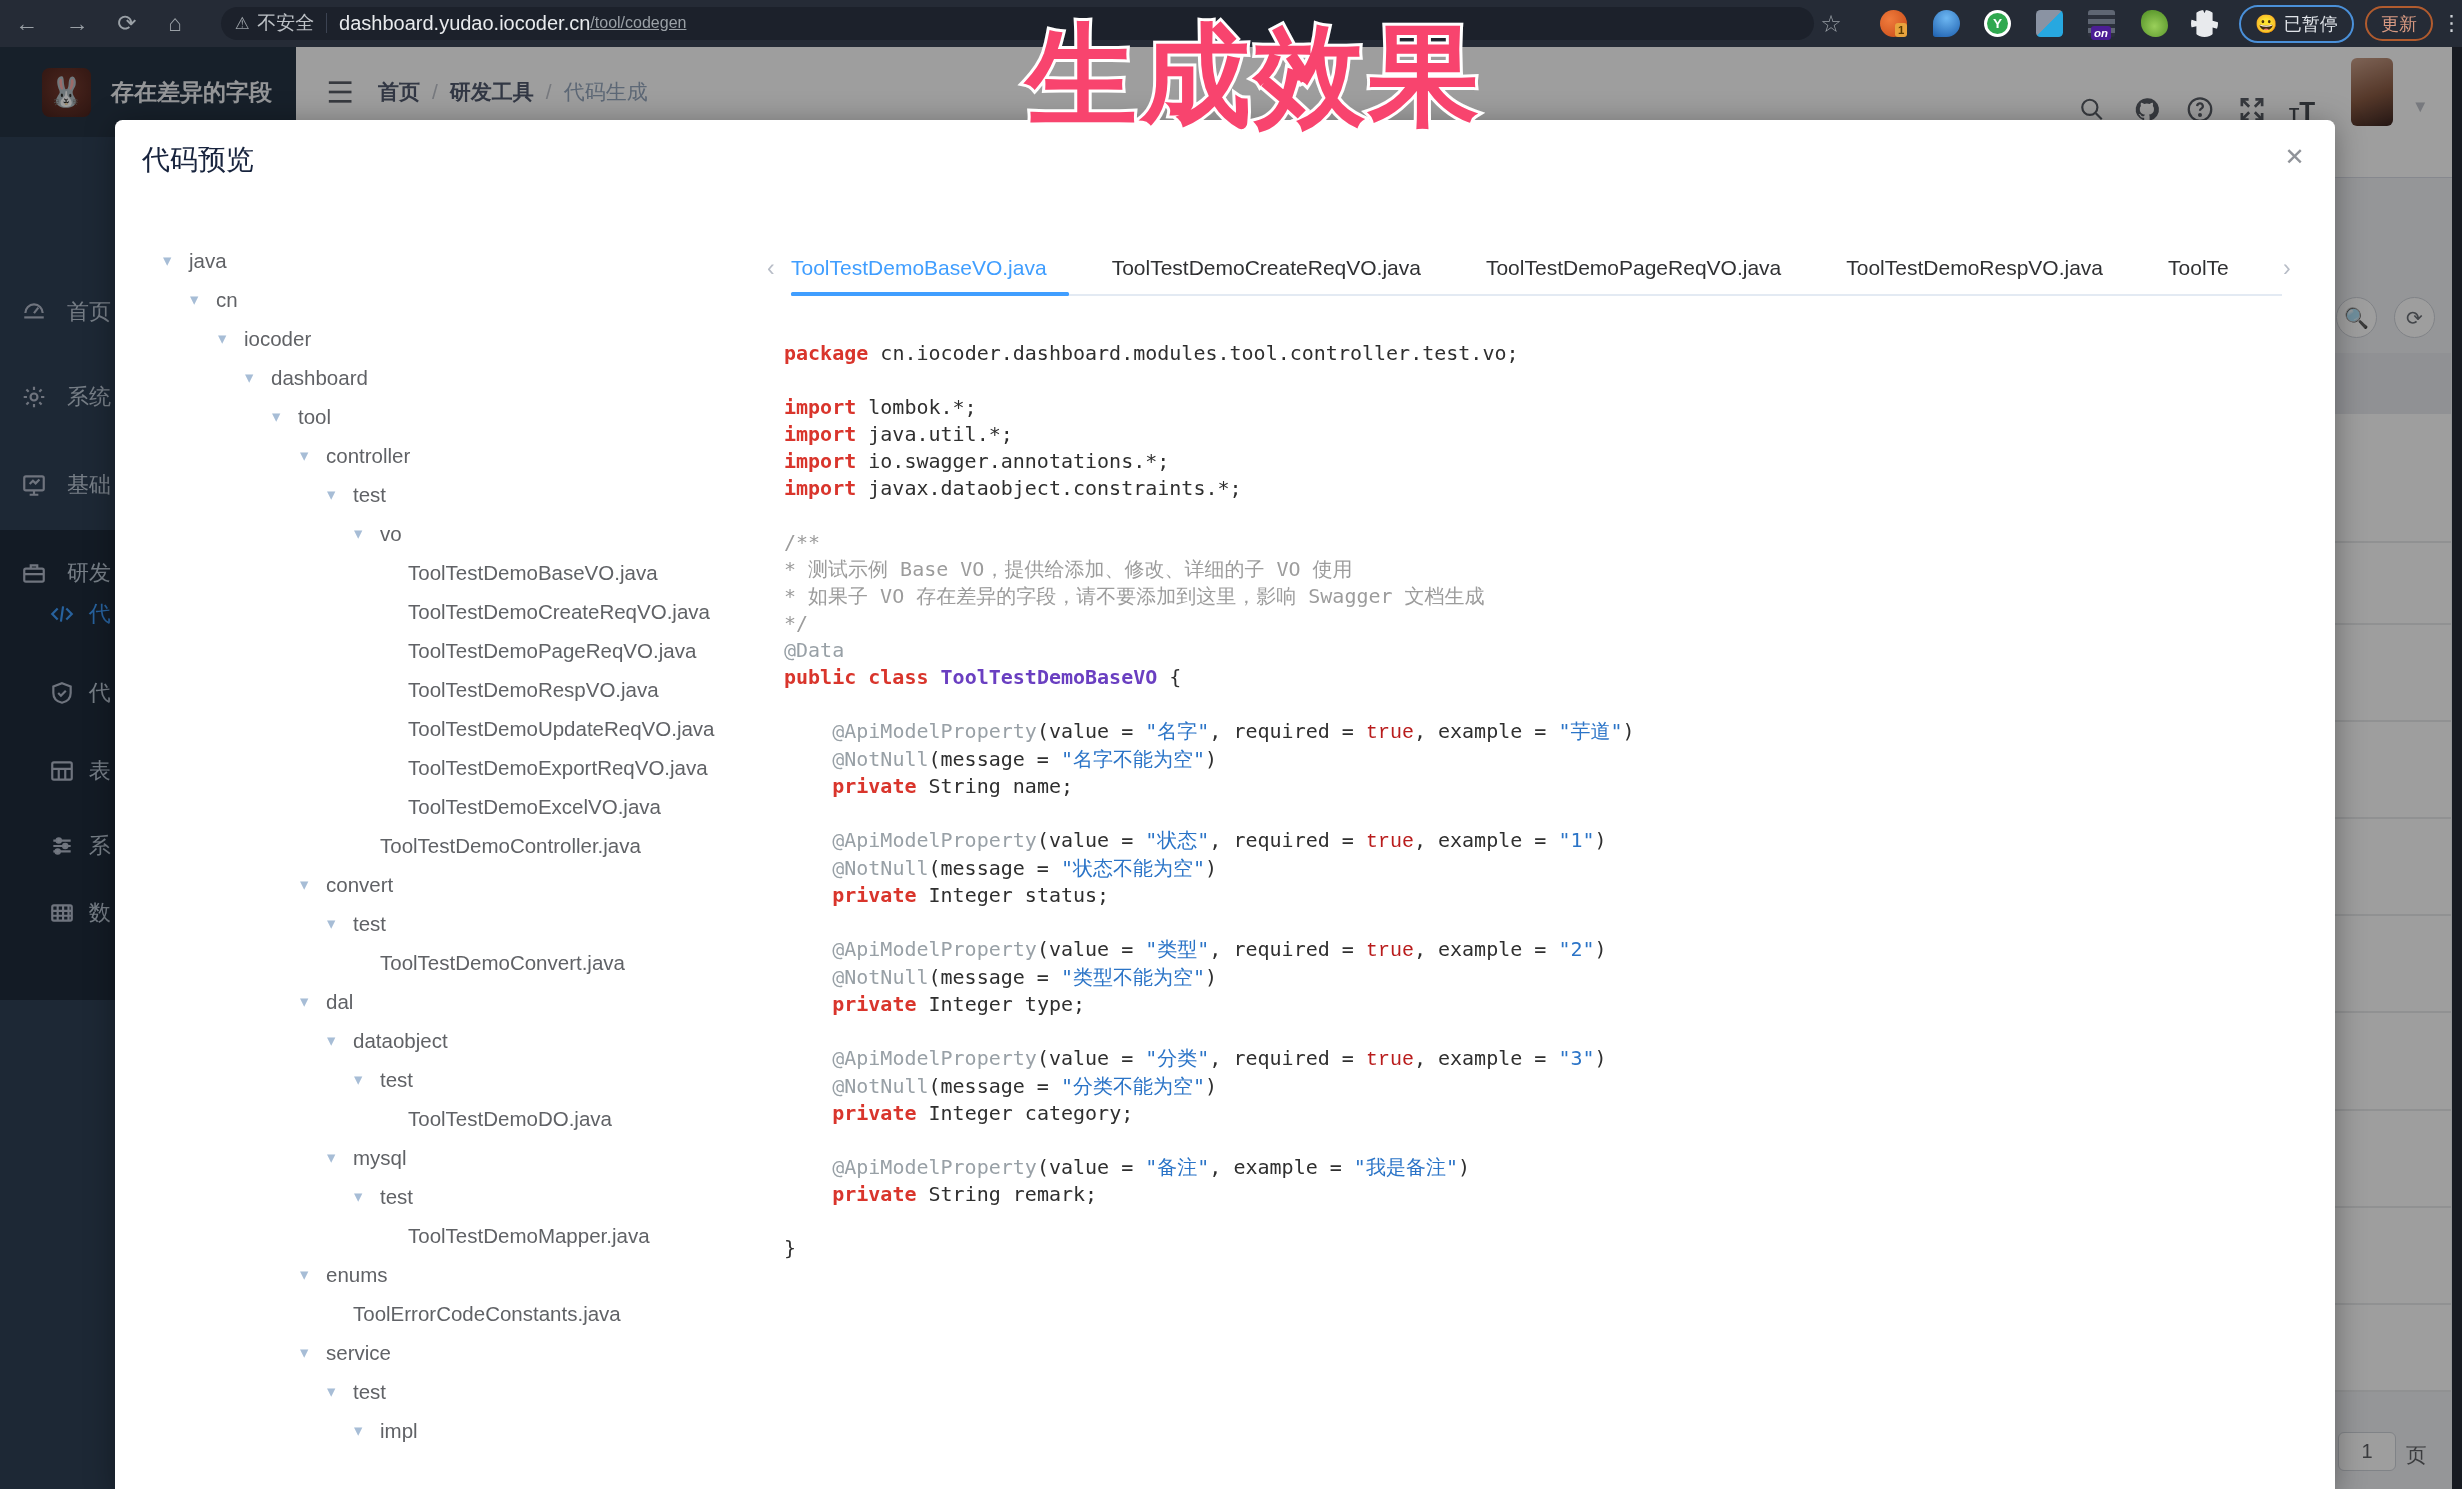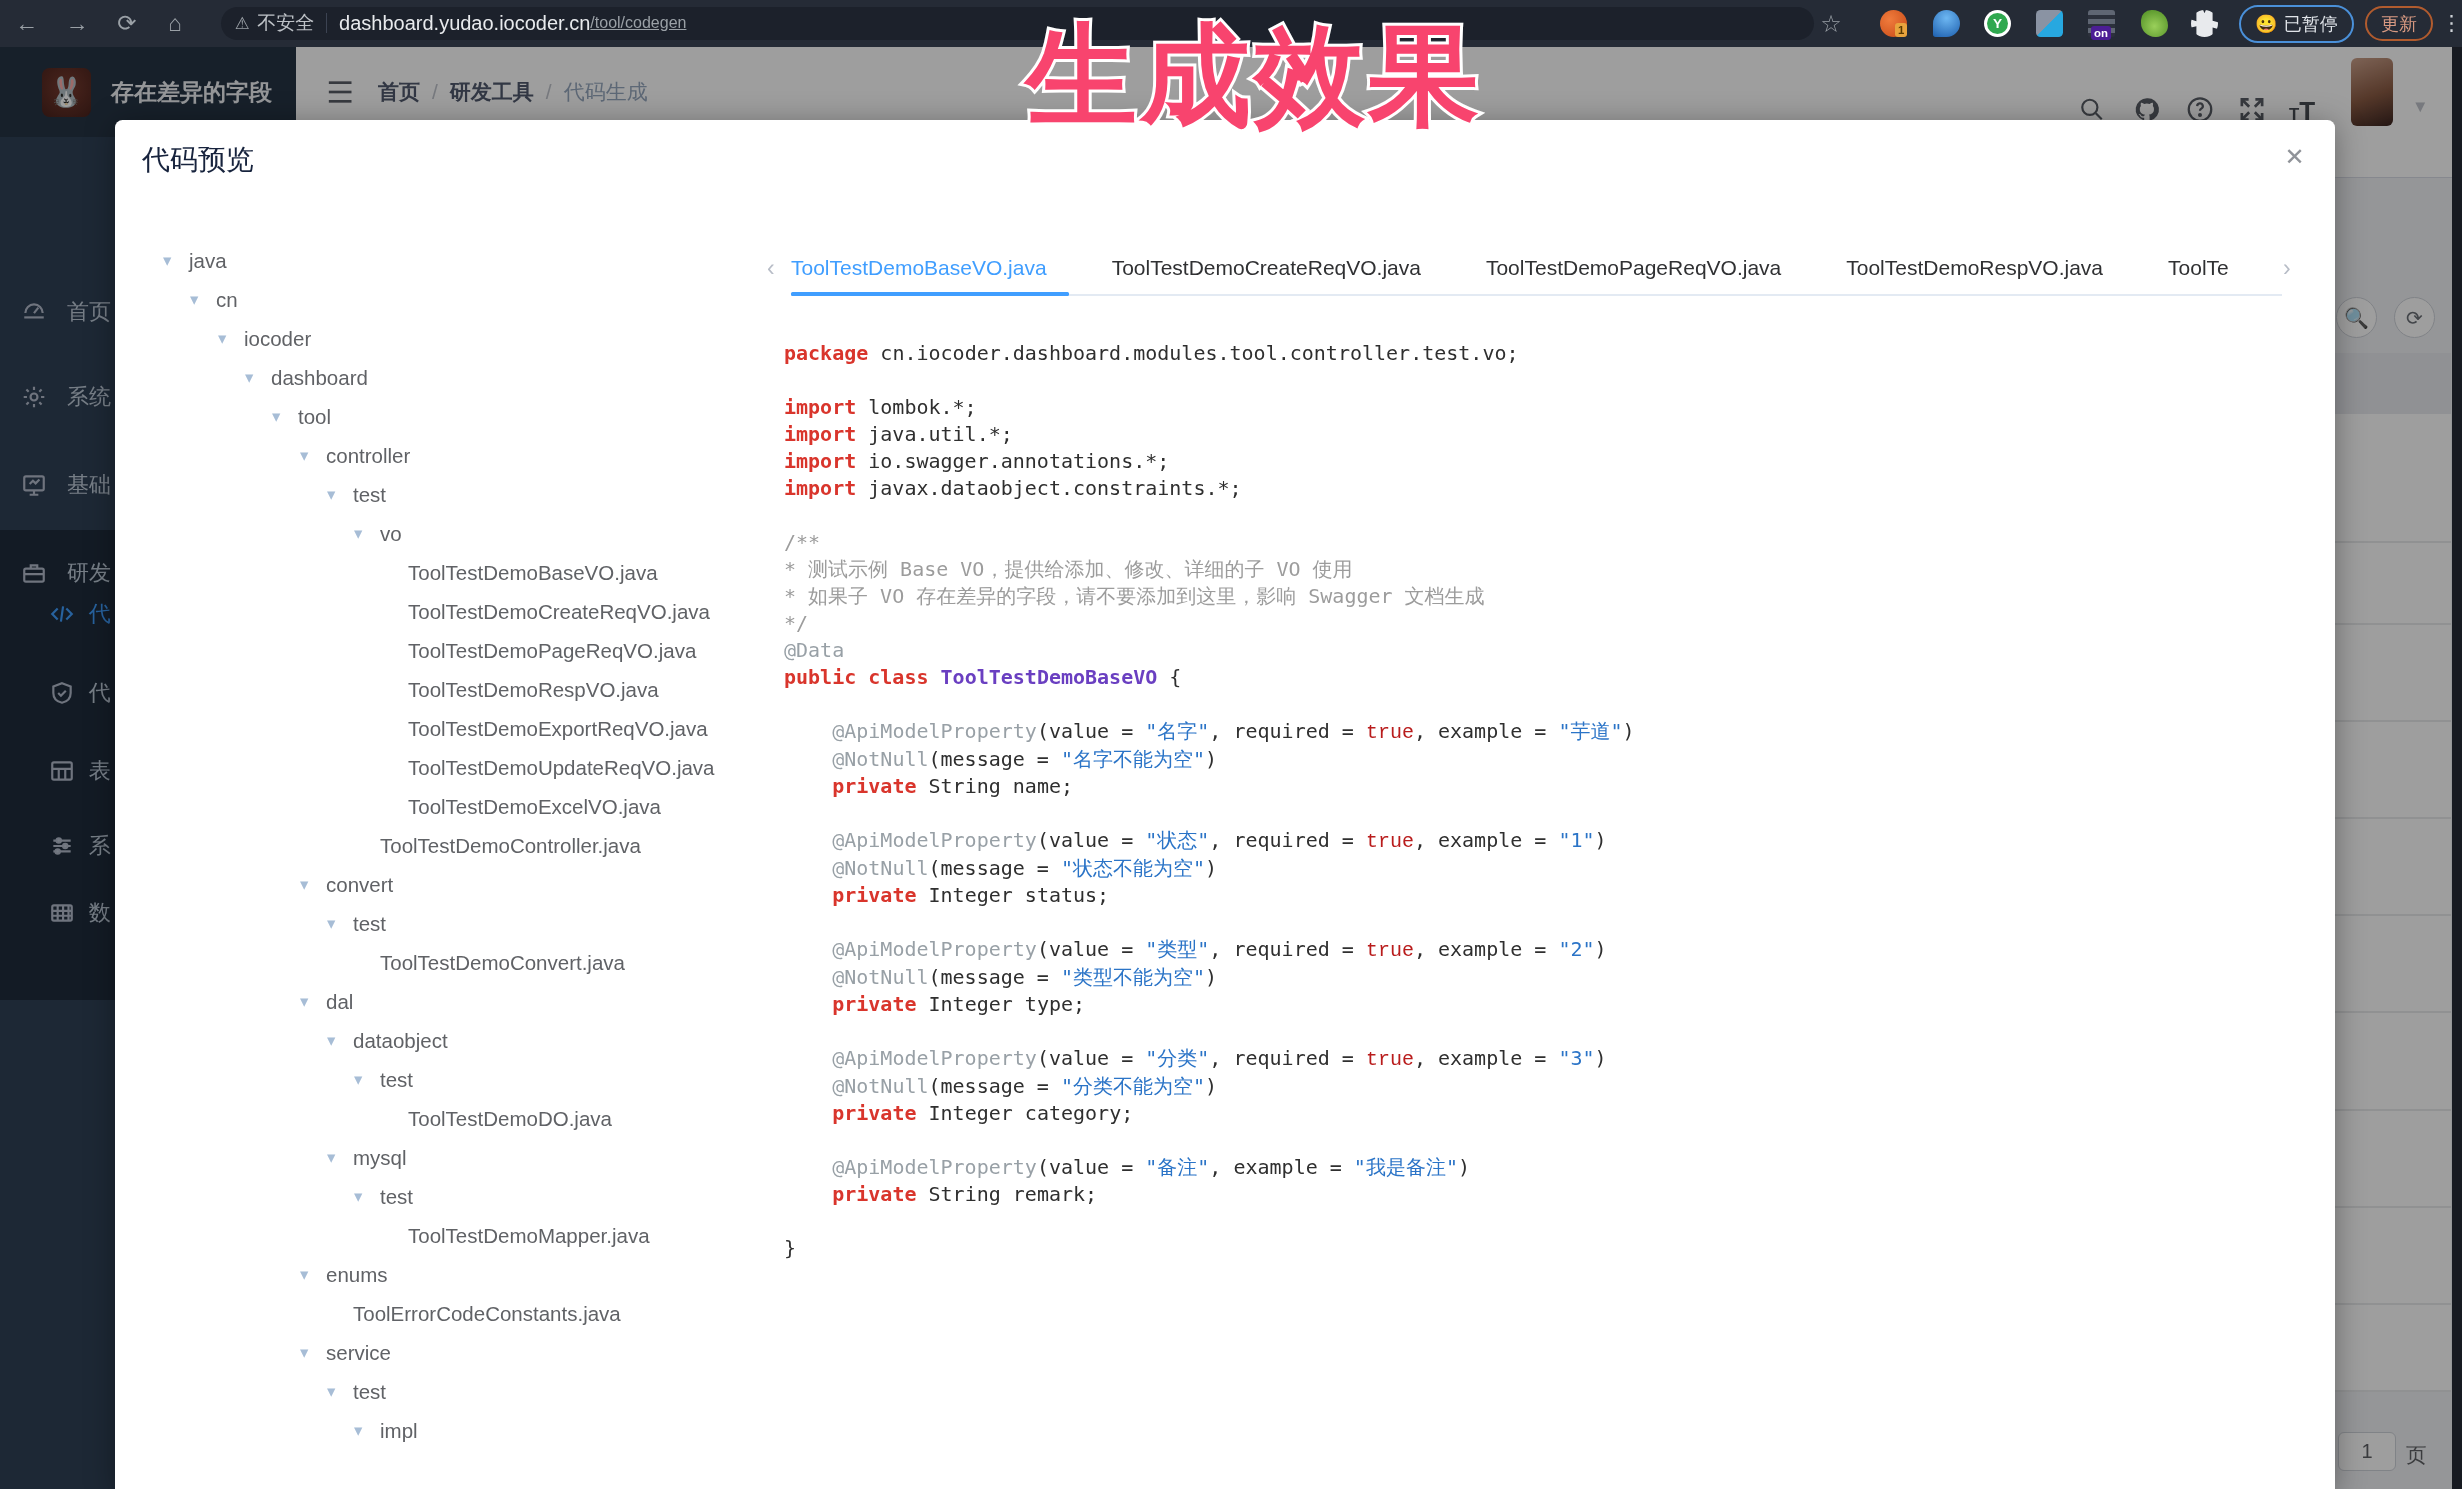--- a/index.html
+++ b/index.html
@@ -128,21 +128,21 @@
   <div class="nav-ico" style="left:1812px;font-size:24px">☆</div>
 
   <div class="ext" style="left:1880px;background:radial-gradient(circle at 35% 35%,#f07b3c,#c74a17);"></div>
   <div class="badge" style="left:1895px;top:23px;background:#e8a33d;color:#5a3a00;">1</div>
   <div class="ext" style="left:1933px;background:radial-gradient(circle at 50% 30%,#6db7f2,#1d5fae);border-radius:50% 50% 50% 10%;"></div>
   <div class="ext" style="left:1984px;background:#fff;display:flex;align-items:center;justify-content:center;">
     <div style="width:21px;height:21px;border-radius:50%;background:#2fa84f;color:#fff;font-size:13.7px;font-weight:bold;display:flex;align-items:center;justify-content:center;">Y</div>
   </div>
   <div class="ext" style="left:2036px;border-radius:4.6px;background:linear-gradient(135deg,#8a93a3 50%,#27a8e0 50%);"></div>
   <div class="ext" style="left:2088px;border-radius:3px;background:repeating-linear-gradient(#5f6673 0 4.6px,#2c313c 4.6px 9px);"></div>
-  <div class="badge" style="left:2091px;top:26px;background:#4c1d95;">on</div>
+  <div class="badge" style="left:2091px;top:26px;background:#4c1d95;font-style:italic;">on</div>
   <div class="ext" style="left:2141px;background:radial-gradient(circle at 50% 60%,#9ad05a,#4c8a22);border-radius:40% 60% 45% 55%;"></div>
   <div class="ext" style="left:2191px;background:#e8eaed;clip-path:polygon(20% 0,45% 0,50% 12%,55% 0,80% 0,80% 40%,100% 45%,100% 70%,80% 65%,80% 100%,20% 100%,20% 60%,0 65%,0 35%,20% 42%);"></div>
 
   <div class="paused-pill">
     <span>😀</span>
     <span>已暂停</span>
   </div>
   <div class="update-btn">更新</div>
   <div class="dots">⋮</div>
 </div>
@@ -364,25 +364,25 @@
       <div class="tree-row" style="padding-left: 244px;">
         <span class="tree-caret hidden">▾</span>
         <span>ToolTestDemoPageReqVO.java</span>
       </div>
       <div class="tree-row" style="padding-left: 244px;">
         <span class="tree-caret hidden">▾</span>
         <span>ToolTestDemoRespVO.java</span>
       </div>
       <div class="tree-row" style="padding-left: 244px;">
         <span class="tree-caret hidden">▾</span>
+        <span>ToolTestDemoUpdateReqVO.java</span>
+      </div>
+      <div class="tree-row" style="padding-left: 244px;">
+        <span class="tree-caret hidden">▾</span>
         <span>ToolTestDemoExportReqVO.java</span>
-      </div>
-      <div class="tree-row" style="padding-left: 244px;">
-        <span class="tree-caret hidden">▾</span>
-        <span>ToolTestDemoUpdateReqVO.java</span>
       </div>
       <div class="tree-row" style="padding-left: 244px;">
         <span class="tree-caret hidden">▾</span>
         <span>ToolTestDemoExcelVO.java</span>
       </div>
       <div class="tree-row" style="padding-left: 216px;">
         <span class="tree-caret hidden">▾</span>
         <span>ToolTestDemoController.java</span>
       </div>
       <div class="tree-row" style="padding-left: 162px;">

